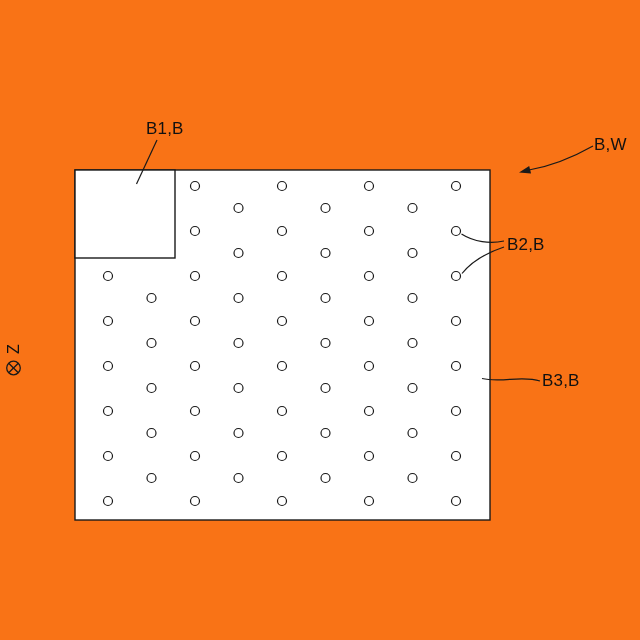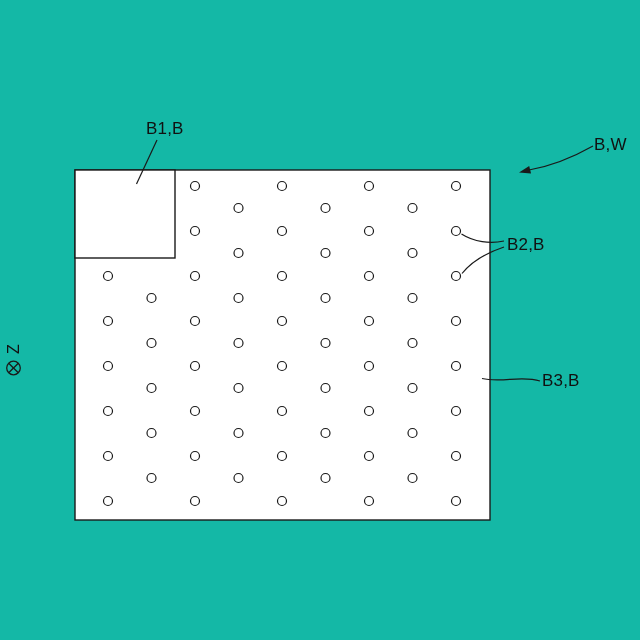--- a/index.html
+++ b/index.html
@@ -9,21 +9,21 @@
   }
   body {
     width: 640px;
     height: 640px;
     font-family: "Liberation Sans", "DejaVu Sans", sans-serif;
   }
   .stage {
     position: relative;
     width: 640px;
     height: 640px;
-    background: #14b8a6;
+    background: #f97316;
     overflow: hidden;
   }
   svg text {
     fill: #111111;
     font-family: "Liberation Sans", "DejaVu Sans", sans-serif;
     font-size: 17px;
     letter-spacing: 0.2px;
   }
   svg text.axis-z {
     font-size: 16px;

